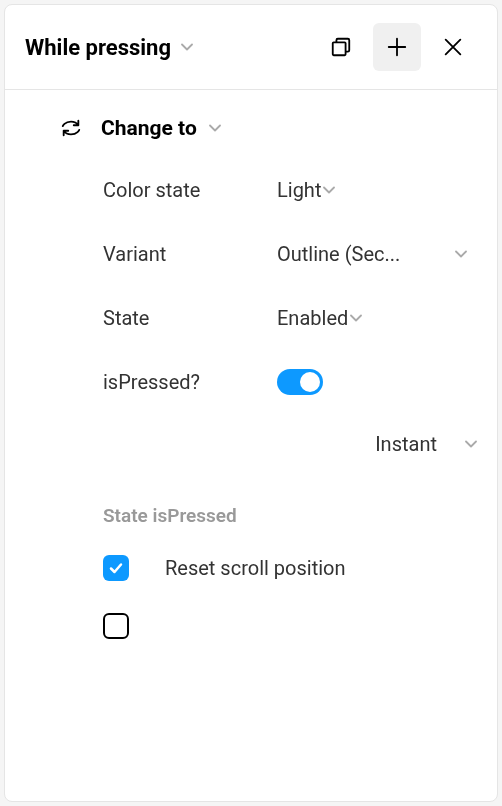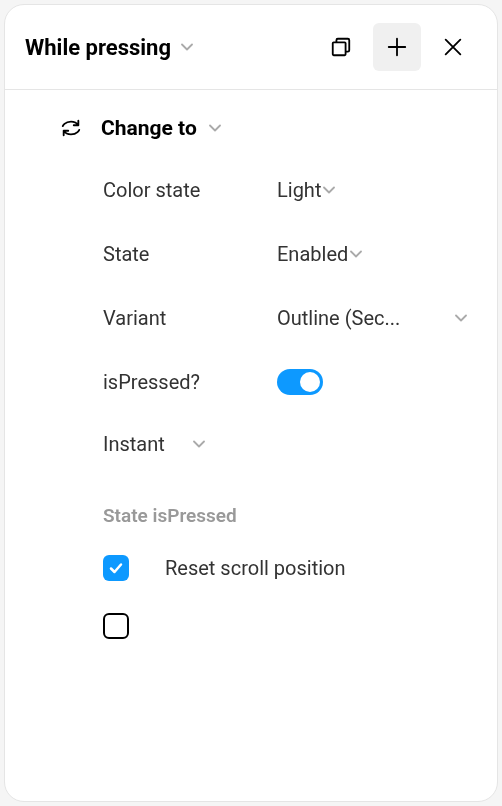--- a/index.html
+++ b/index.html
@@ -9,21 +9,21 @@
     }
     body {
       font-family: -apple-system, BlinkMacSystemFont, "Segoe UI", Roboto, Helvetica, Arial, sans-serif;
       background: #f5f5f5;
       width: 502px;
       height: 806px;
       padding: 4px;
     }
     .panel {
       background: #ffffff;
-      border-radius: 20px;
+      border-radius: 8px;
       border: 1px solid #e5e5e5;
       width: 100%;
       height: 100%;
       overflow: hidden;
     }
     .header {
       display: flex;
       align-items: center;
       padding: 18px 20px;
       border-bottom: 1px solid #e5e5e5;
@@ -132,20 +132,21 @@
     .prop-value-truncated {
       max-width: 150px;
     }
     .animation-row {
       display: flex;
       align-items: center;
       gap: 28px;
       padding-left: 78px;
       margin-bottom: 48px;
       margin-top: 20px;
+      justify-content: flex-end;
     }
     .animation-label {
       font-size: 20px;
       color: #333;
     }
     .section-label {
       font-size: 19px;
       font-weight: 600;
       color: #999;
       padding-left: 78px;
@@ -256,44 +257,44 @@
         <span class="chevron-down">
           <svg viewBox="0 0 12 8" fill="none">
               <path d="M1 1.5L6 6.5L11 1.5" stroke="#aaa" stroke-width="1.8" stroke-linecap="round" stroke-linejoin="round"></path>
             </svg>
         </span>
       </div>
     </div>
 
 
     <div class="prop-row">
+      <span class="prop-label">Variant</span>
+      <div class="prop-value-wrap">
+        <span class="prop-value prop-value-truncated">Outline (Sec...</span>
+        <span class="chevron-down" style="margin-left:auto; margin-right:10px;">
+          <svg viewBox="0 0 12 8" fill="none">
+              <path d="M1 1.5L6 6.5L11 1.5" stroke="#aaa" stroke-width="1.8" stroke-linecap="round" stroke-linejoin="round"></path>
+            </svg>
+        </span>
+      </div>
+    </div>
+
+    <div class="prop-row">
       <span class="prop-label">State</span>
       <div class="prop-value-wrap">
         <span class="prop-value">Enabled</span>
         <span class="chevron-down">
           <svg viewBox="0 0 12 8" fill="none">
               <path d="M1 1.5L6 6.5L11 1.5" stroke="#aaa" stroke-width="1.8" stroke-linecap="round" stroke-linejoin="round"></path>
             </svg>
         </span>
       </div>
     </div>
 
     <div class="prop-row">
-      <span class="prop-label">Variant</span>
-      <div class="prop-value-wrap">
-        <span class="prop-value prop-value-truncated">Outline (Sec...</span>
-        <span class="chevron-down" style="margin-left:auto; margin-right:10px;">
-          <svg viewBox="0 0 12 8" fill="none">
-              <path d="M1 1.5L6 6.5L11 1.5" stroke="#aaa" stroke-width="1.8" stroke-linecap="round" stroke-linejoin="round"></path>
-            </svg>
-        </span>
-      </div>
-    </div>
-
-    <div class="prop-row">
       <span class="prop-label">isPressed?</span>
       <div class="prop-value-wrap">
         <div class="toggle">
           <div class="toggle-knob"></div>
         </div>
       </div>
     </div>
 
     <div class="animation-row">
       <span class="animation-label">Instant</span>

